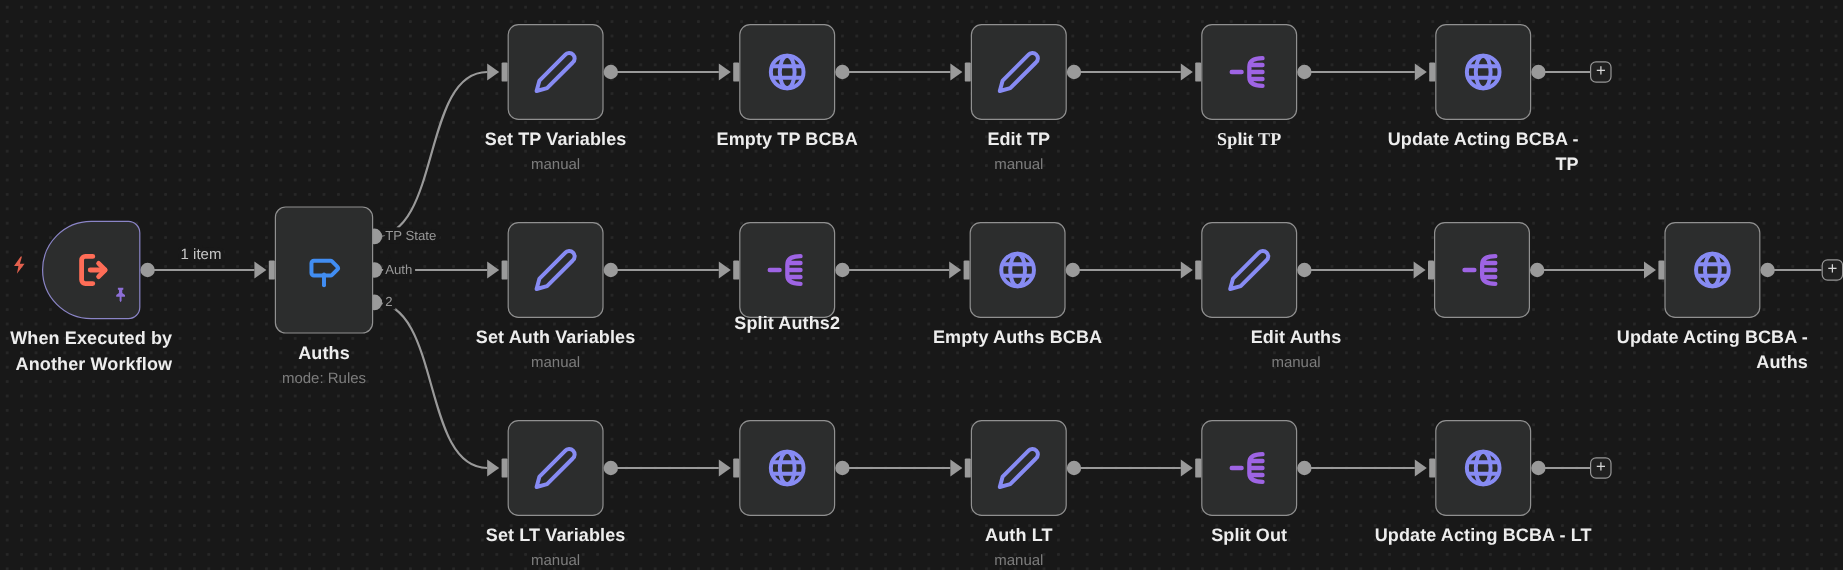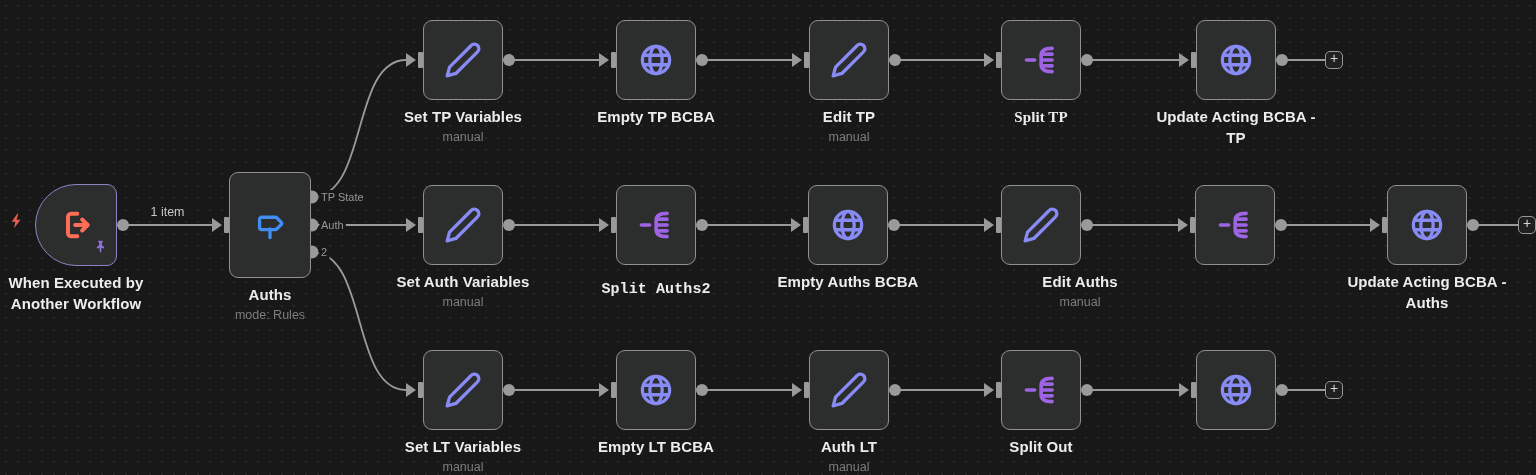--- a/index.html
+++ b/index.html
@@ -16,21 +16,21 @@
     position:absolute;box-sizing:border-box;
     background:#2c2d2d;border:1.7px solid #909090;border-radius:9px;
     display:flex;align-items:center;justify-content:center;
   }
   .node.trigger{border-radius:41px 10px 10px 41px;border-color:#8b85c7;}
   .icon{display:flex;align-items:center;justify-content:center;}
   .pin{position:absolute;right:9px;bottom:8px;}
   .bolt{position:absolute;}
   .labelwrap{
     position:absolute;display:flex;flex-direction:column;align-items:center;
-    text-align:center;pointer-events:none;
+    text-align:right;pointer-events:none;
   }
   .nlabel{
     color:#ededed;font-size:15px;font-weight:600;line-height:1.38;
     white-space:pre-line;letter-spacing:.1px;
   }
   .nsub{color:#7d7d7d;font-size:12.5px;font-weight:400;margin-top:2px;}
   .nsub:empty{display:none;}
   .plus{
     position:absolute;box-sizing:border-box;width:18px;height:18px;
     border:1.7px solid #979797;border-radius:5px;background:#202020;
@@ -228,21 +228,21 @@
     </div>
     <div class="node" style="left: 616px; top: 185px; width: 80px; height: 80px;">
       <span class="icon">
         <svg width="38" height="38" viewBox="0 0 24 24" fill="none" xmlns="http://www.w3.org/2000/svg">
           <path d="M2.8 12H8" stroke="#9e64e4" stroke-width="2.3" stroke-linecap="round" stroke-linejoin="round" fill="none"></path>
           <path d="M19 4.7Q12.1 4.7 12.1 9.2V14.8Q12.1 19.3 19 19.3" stroke="#9e64e4" stroke-width="2.3" stroke-linecap="round" stroke-linejoin="round" fill="none"></path>
           <path d="M13.6 8.3H19M13.6 12H19M13.6 15.7H19" stroke="#9e64e4" stroke-width="2.3" stroke-linecap="round" stroke-linejoin="round" fill="none"></path>
         </svg>
       </span>
     </div>
-    <div class="labelwrap" style="left: 546px; top: 280px; width: 220px; font-family: Liberation Mono, monospace;">
+    <div class="labelwrap" style="left: 546px; top: 260px; width: 220px;">
       <div class="nlabel">Split Auths2</div>
     </div>
     <div class="node" style="left: 808px; top: 185px; width: 80px; height: 80px;">
       <span class="icon">
         <svg width="38" height="38" viewBox="0 0 24 24" fill="none" xmlns="http://www.w3.org/2000/svg">
           <circle cx="12" cy="12" r="8.6" stroke="#878bf3" stroke-width="2.1" stroke-linecap="round" stroke-linejoin="round" fill="none"></circle>
           <ellipse cx="12" cy="12" rx="3.9" ry="8.6" stroke="#878bf3" stroke-width="2.1" stroke-linecap="round" stroke-linejoin="round" fill="none"></ellipse>
           <path d="M4.2 9H19.8M4.2 15H19.8" stroke="#878bf3" stroke-width="2.1" stroke-linecap="round" stroke-linejoin="round" fill="none"></path>
         </svg>
       </span>
@@ -296,23 +296,20 @@
     </div>
     <div class="node" style="left: 616px; top: 350px; width: 80px; height: 80px;">
       <span class="icon">
         <svg width="38" height="38" viewBox="0 0 24 24" fill="none" xmlns="http://www.w3.org/2000/svg">
           <circle cx="12" cy="12" r="8.6" stroke="#878bf3" stroke-width="2.1" stroke-linecap="round" stroke-linejoin="round" fill="none"></circle>
           <ellipse cx="12" cy="12" rx="3.9" ry="8.6" stroke="#878bf3" stroke-width="2.1" stroke-linecap="round" stroke-linejoin="round" fill="none"></ellipse>
           <path d="M4.2 9H19.8M4.2 15H19.8" stroke="#878bf3" stroke-width="2.1" stroke-linecap="round" stroke-linejoin="round" fill="none"></path>
         </svg>
       </span>
     </div>
-    <div class="labelwrap" style="left: 546px; top: 437px; width: 220px;">
-      <div class="nlabel">Empty LT BCBA</div>
-    </div>
     <div class="node" style="left: 809px; top: 350px; width: 80px; height: 80px;">
       <span class="icon">
         <svg width="38" height="38" viewBox="0 0 24 24" fill="none" xmlns="http://www.w3.org/2000/svg">
           <path d="M17 3a2.85 2.83 0 1 1 4 4L7.5 20.5 2 22l1.5-5.5Z" stroke="#878bf3" stroke-width="2.1" stroke-linecap="round" stroke-linejoin="round" fill="none"></path>
         </svg>
       </span>
     </div>
     <div class="labelwrap" style="left: 739px; top: 437px; width: 220px;">
       <div class="nlabel">Auth LT</div>
       <div class="nsub">manual</div>
@@ -330,17 +327,20 @@
       <div class="nlabel">Split Out</div>
     </div>
     <div class="node" style="left: 1196px; top: 350px; width: 80px; height: 80px;">
       <span class="icon">
         <svg width="38" height="38" viewBox="0 0 24 24" fill="none" xmlns="http://www.w3.org/2000/svg">
           <circle cx="12" cy="12" r="8.6" stroke="#878bf3" stroke-width="2.1" stroke-linecap="round" stroke-linejoin="round" fill="none"></circle>
           <ellipse cx="12" cy="12" rx="3.9" ry="8.6" stroke="#878bf3" stroke-width="2.1" stroke-linecap="round" stroke-linejoin="round" fill="none"></ellipse>
           <path d="M4.2 9H19.8M4.2 15H19.8" stroke="#878bf3" stroke-width="2.1" stroke-linecap="round" stroke-linejoin="round" fill="none"></path>
         </svg>
       </span>
+    </div>
+    <div class="labelwrap" style="left: 1126px; top: 437px; width: 220px;">
+      <div class="nlabel">Update Acting BCBA - LT</div>
     </div>
     <div class="plus" style="left: 1325px; top: 51px;">+</div>
     <div class="plus" style="left: 1518px; top: 216px;">+</div>
     <div class="plus" style="left: 1325px; top: 381px;">+</div>
   </div>
 
 </body></html>

